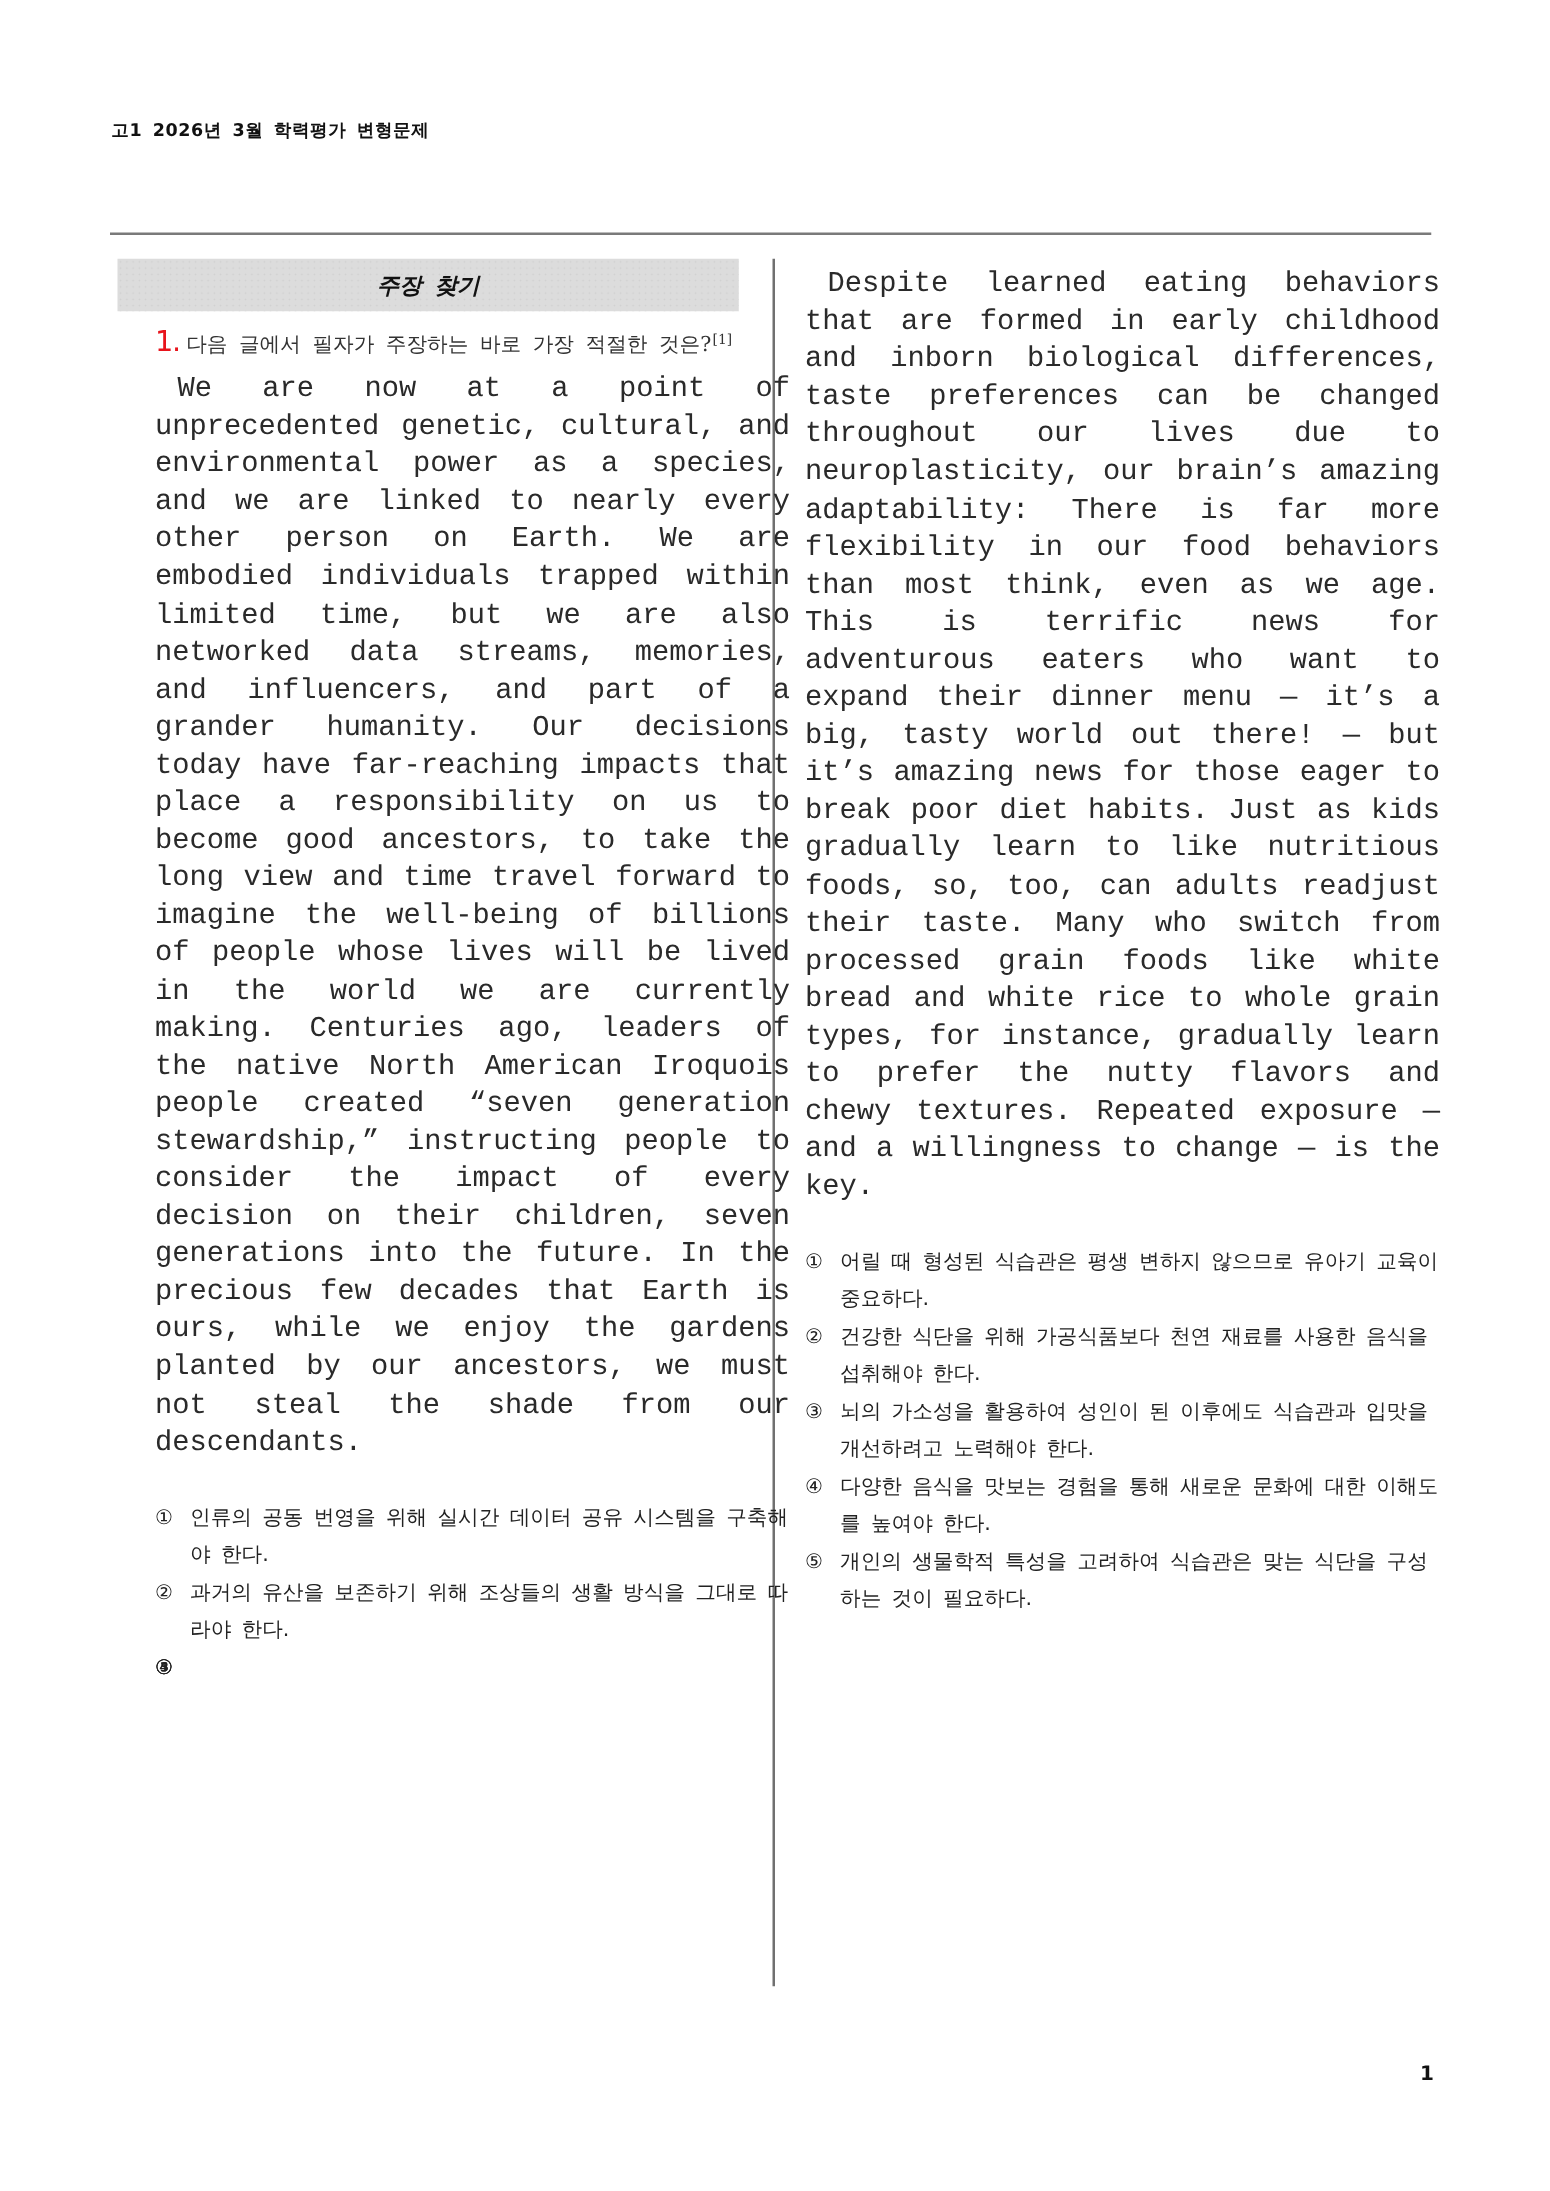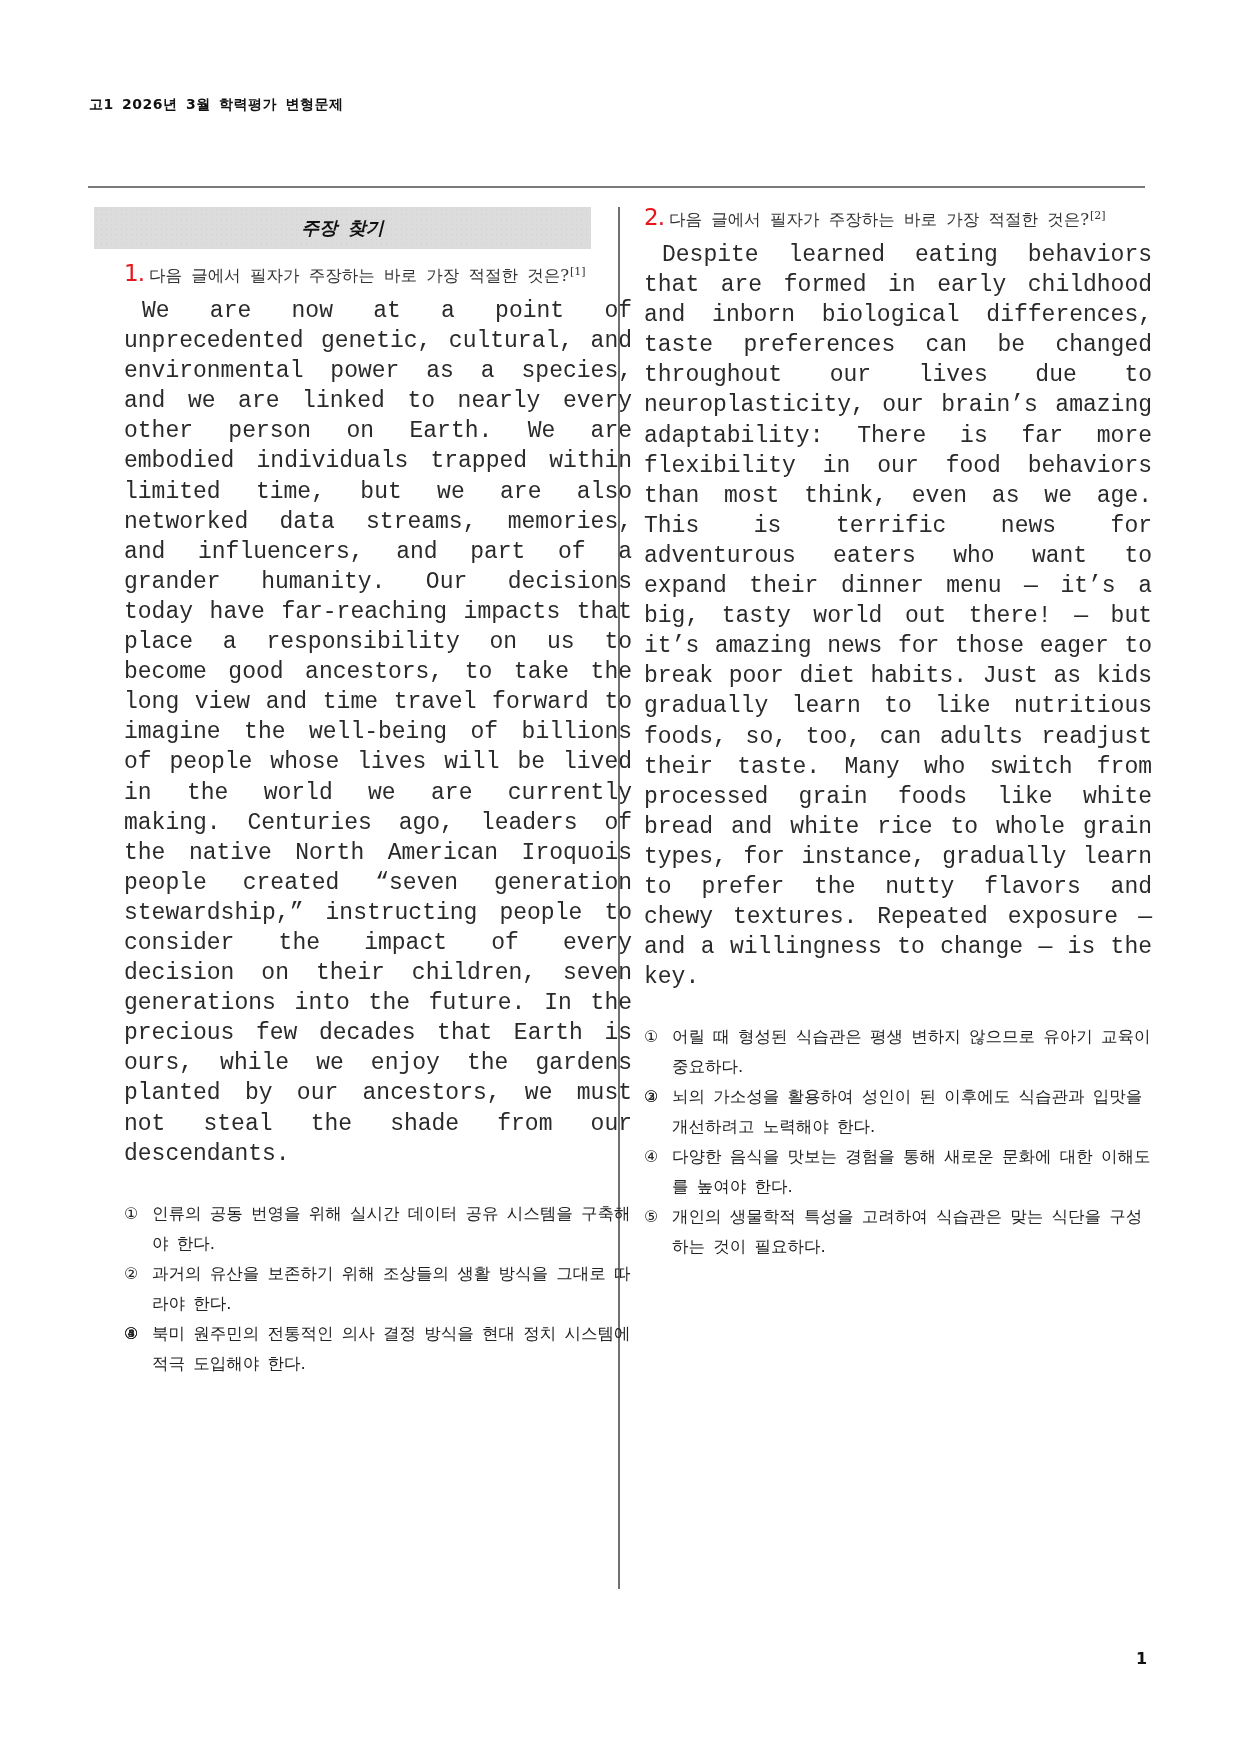--- a/index.html
+++ b/index.html
@@ -49,31 +49,28 @@
 <div class="col col-left" style="top:260px;margin-left:35px;">
   <div class="q-head">
     <span class="q-num">1.</span><span>다음 글에서 필자가 주장하는 바로 가장 적절한 것은?</span><span class="q-ref">[1]</span>
   </div>
   <p class="passage" style="margin-top:8px;">We are now at a point of unprecedented genetic, cultural, and environmental power as a species, and we are linked to nearly every other person on Earth. We are embodied individuals trapped within limited time, but we are also networked data streams, memories, and influencers, and part of a grander humanity. Our decisions today have far-reaching impacts that place a responsibility on us to become good ancestors, to take the long view and time travel forward to imagine the well-being of billions of people whose lives will be lived in the world we are currently making. Centuries ago, leaders of the native North American Iroquois people created “seven generation stewardship,” instructing people to consider the impact of every decision on their children, seven generations into the future. In the precious few decades that Earth is ours, while we enjoy the gardens planted by our ancestors, we must not steal the shade from our descendants.</p>
   <ul class="choices" style="margin-top:30px;">
     <li class="choice"><span class="choice-mark">①</span><span>인류의 공동 번영을 위해 실시간 데이터 공유 시스템을 구축해야 한다.</span></li>
     <li class="choice"><span class="choice-mark">②</span><span>과거의 유산을 보존하기 위해 조상들의 생활 방식을 그대로 따라야 한다.</span></li>
     <li class="choice"><span class="choice-mark">③</span></li>
     <li class="choice"><span class="choice-mark">④</span></li>
-    <li class="choice"><span class="choice-mark">⑤</span><span>북미 원주민의 전통적인 의사 결정 방식을 현대 정치 시스템에 적극 도입해야 한다.</span></li>
+    <li class="choice"><span class="choice-mark">⑤</span></li>
   </ul>
 </div>
 
 <div class="col col-right" style="top:204px;">
-  <div class="q-head">
-    <span class="q-num">2.</span><span>다음 글에서 필자가 주장하는 바로 가장 적절한 것은?</span><span class="q-ref">[2]</span>
-  </div>
   <p class="passage" style="margin-top:8px;">Despite learned eating behaviors that are formed in early childhood and inborn biological differences, taste preferences can be changed throughout our lives due to neuroplasticity, our brain’s amazing adaptability: There is far more flexibility in our food behaviors than most think, even as we age. This is terrific news for adventurous eaters who want to expand their dinner menu — it’s a big, tasty world out there! — but it’s amazing news for those eager to break poor diet habits. Just as kids gradually learn to like nutritious foods, so, too, can adults readjust their taste. Many who switch from processed grain foods like white bread and white rice to whole grain types, for instance, gradually learn to prefer the nutty flavors and chewy textures. Repeated exposure — and a willingness to change — is the key.</p>
   <ul class="choices" style="margin-top:30px;">
     <li class="choice"><span class="choice-mark">①</span><span>어릴 때 형성된 식습관은 평생 변하지 않으므로 유아기 교육이 중요하다.</span></li>
-    <li class="choice"><span class="choice-mark">②</span></li>
+    <li class="choice"><span class="choice-mark">②</span><span>건강한 식단을 위해 가공식품보다 천연 재료를 사용한 음식을 섭취해야 한다.</span></li>
     <li class="choice"><span class="choice-mark">③</span><span>뇌의 가소성을 활용하여 성인이 된 이후에도 식습관과 입맛을 개선하려고 노력해야 한다.</span></li>
     <li class="choice"><span class="choice-mark">④</span><span>다양한 음식을 맛보는 경험을 통해 새로운 문화에 대한 이해도를 높여야 한다.</span></li>
     <li class="choice"><span class="choice-mark">⑤</span><span>개인의 생물학적 특성을 고려하여 식습관은 맞는 식단을 구성하는 것이 필요하다.</span></li>
   </ul>
 </div>
 
 <div class="page-number">1</div>
 
 </body></html>

